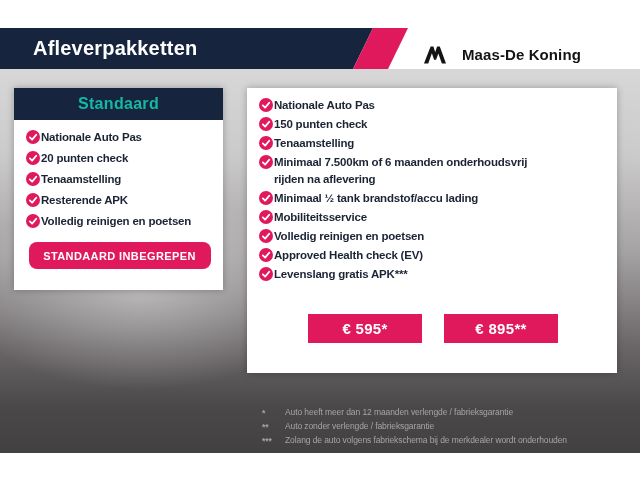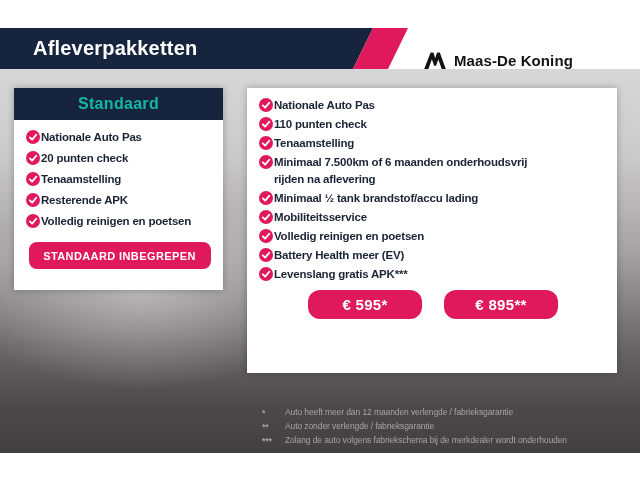--- a/index.html
+++ b/index.html
@@ -8,21 +8,21 @@
     font-family:"Liberation Sans",sans-serif;
   }
   
   #header-row{position:absolute;left:0;top:28px;width:640px;height:41px;background:#ffffff;}
   #header-navy{position:absolute;inset:0;background:var(--navy);
     clip-path:polygon(0 0,373px 0,353px 100%,0 100%);}
   #header-pink{position:absolute;inset:0;background:var(--pink);
     clip-path:polygon(373px 0,408px 0,388px 100%,353px 100%);}
   #header-title{position:absolute;left:33px;top:0;height:100%;display:flex;align-items:center;
     color:#ffffff;font-size:20px;font-weight:bold;letter-spacing:.2px;}
-  #brand{position:absolute;left:424px;top:12px;height:100%;display:flex;align-items:center;gap:8px;}
+  #brand{position:absolute;left:424px;top:6px;height:100%;display:flex;align-items:center;gap:16px;}
   #brand svg{display:block;}
   #brand-name{font-size:15px;font-weight:bold;color:#141414;letter-spacing:.1px;}
   
   #photo-bg{position:absolute;left:0;top:69px;width:640px;height:384px;
     background:
       radial-gradient(220px 120px at 64% 52%, rgba(22,30,58,.50), rgba(22,30,58,0) 70%),
       radial-gradient(260px 140px at 22% 58%, rgba(240,240,240,.45), rgba(240,240,240,0) 70%),
       linear-gradient(#d8d7d8 0%, #cccbcc 22%, #a5a2a3 48%, #6b6768 72%, #4b4849 88%, #434041 100%);
   }
   #bottom-white{position:absolute;left:0;top:453px;width:640px;height:27px;background:#ffffff;}
@@ -40,22 +40,22 @@
   .item-row.cont{margin-top:-2px;}
   .check{width:14px;height:14px;flex:0 0 14px;}
   .check svg{display:block;}
   .item-text{font-size:11.5px;font-weight:bold;color:var(--text_dark);letter-spacing:-.2px;white-space:nowrap;}
   .spacer-check{width:14px;flex:0 0 14px;}
   
   #included-btn{margin:14px auto 0 auto;display:block;width:182px;height:27px;background:var(--pink);
     color:#ffffff;border:none;border-radius:8px;font-family:inherit;
     font-size:11px;font-weight:bold;letter-spacing:.4px;cursor:pointer;}
   #price-row{display:flex;justify-content:center;gap:22px;margin-top:9px;}
-  .price-btn{width:114px;height:29px;background:var(--pink);color:#ffffff;border:none;border-radius:12px;
-    font-family:inherit;font-size:15px;font-weight:bold;letter-spacing:.3px;cursor:pointer;}
+  .price-btn{width:114px;height:29px;background:var(--pink);color:#ffffff;border:none;border-radius:0;
+    font-family:inherit;font-size:15px;font-weight:bold;letter-spacing:.3px;cursor:pointer;margin-top:24px;}
   
   #footnotes{position:absolute;left:262px;top:407px;width:365px;}
   .footnote-row{display:flex;align-items:flex-start;height:14px;color:var(--footnote_gray);}
   .footnote-marker{width:23px;flex:0 0 23px;font-size:8.5px;font-weight:bold;padding-top:1px;}
   .footnote-text{font-size:8.5px;letter-spacing:-.1px;white-space:nowrap;}
 </style>
 </head>
 <body>
 
 <div id="stage">
@@ -143,21 +143,21 @@
             </span>
             <span class="item-text">Nationale Auto Pas</span>
           </div>
           <div class="item-row">
             <span class="check">
               <svg width="14" height="14" viewBox="0 0 16 16">
                 <circle cx="8" cy="8" r="8" fill="#E0195C"></circle>
                 <path d="M4.4 8.4 L7 10.9 L11.7 5.4" fill="none" stroke="#ffffff" stroke-width="2.1" stroke-linecap="round" stroke-linejoin="round"></path>
               </svg>
             </span>
-            <span class="item-text">110 punten check</span>
+            <span class="item-text">150 punten check</span>
           </div>
           <div class="item-row">
             <span class="check">
               <svg width="14" height="14" viewBox="0 0 16 16">
                 <circle cx="8" cy="8" r="8" fill="#E0195C"></circle>
                 <path d="M4.4 8.4 L7 10.9 L11.7 5.4" fill="none" stroke="#ffffff" stroke-width="2.1" stroke-linecap="round" stroke-linejoin="round"></path>
               </svg>
             </span>
             <span class="item-text">Tenaamstelling</span>
           </div>
@@ -201,21 +201,21 @@
             </span>
             <span class="item-text">Volledig reinigen en poetsen</span>
           </div>
           <div class="item-row">
             <span class="check">
               <svg width="14" height="14" viewBox="0 0 16 16">
                 <circle cx="8" cy="8" r="8" fill="#E0195C"></circle>
                 <path d="M4.4 8.4 L7 10.9 L11.7 5.4" fill="none" stroke="#ffffff" stroke-width="2.1" stroke-linecap="round" stroke-linejoin="round"></path>
               </svg>
             </span>
-            <span class="item-text">Battery Health meer (EV)</span>
+            <span class="item-text">Approved Health check (EV)</span>
           </div>
           <div class="item-row">
             <span class="check">
               <svg width="14" height="14" viewBox="0 0 16 16">
                 <circle cx="8" cy="8" r="8" fill="#E0195C"></circle>
                 <path d="M4.4 8.4 L7 10.9 L11.7 5.4" fill="none" stroke="#ffffff" stroke-width="2.1" stroke-linecap="round" stroke-linejoin="round"></path>
               </svg>
             </span>
             <span class="item-text">Levenslang gratis APK***</span>
           </div>

